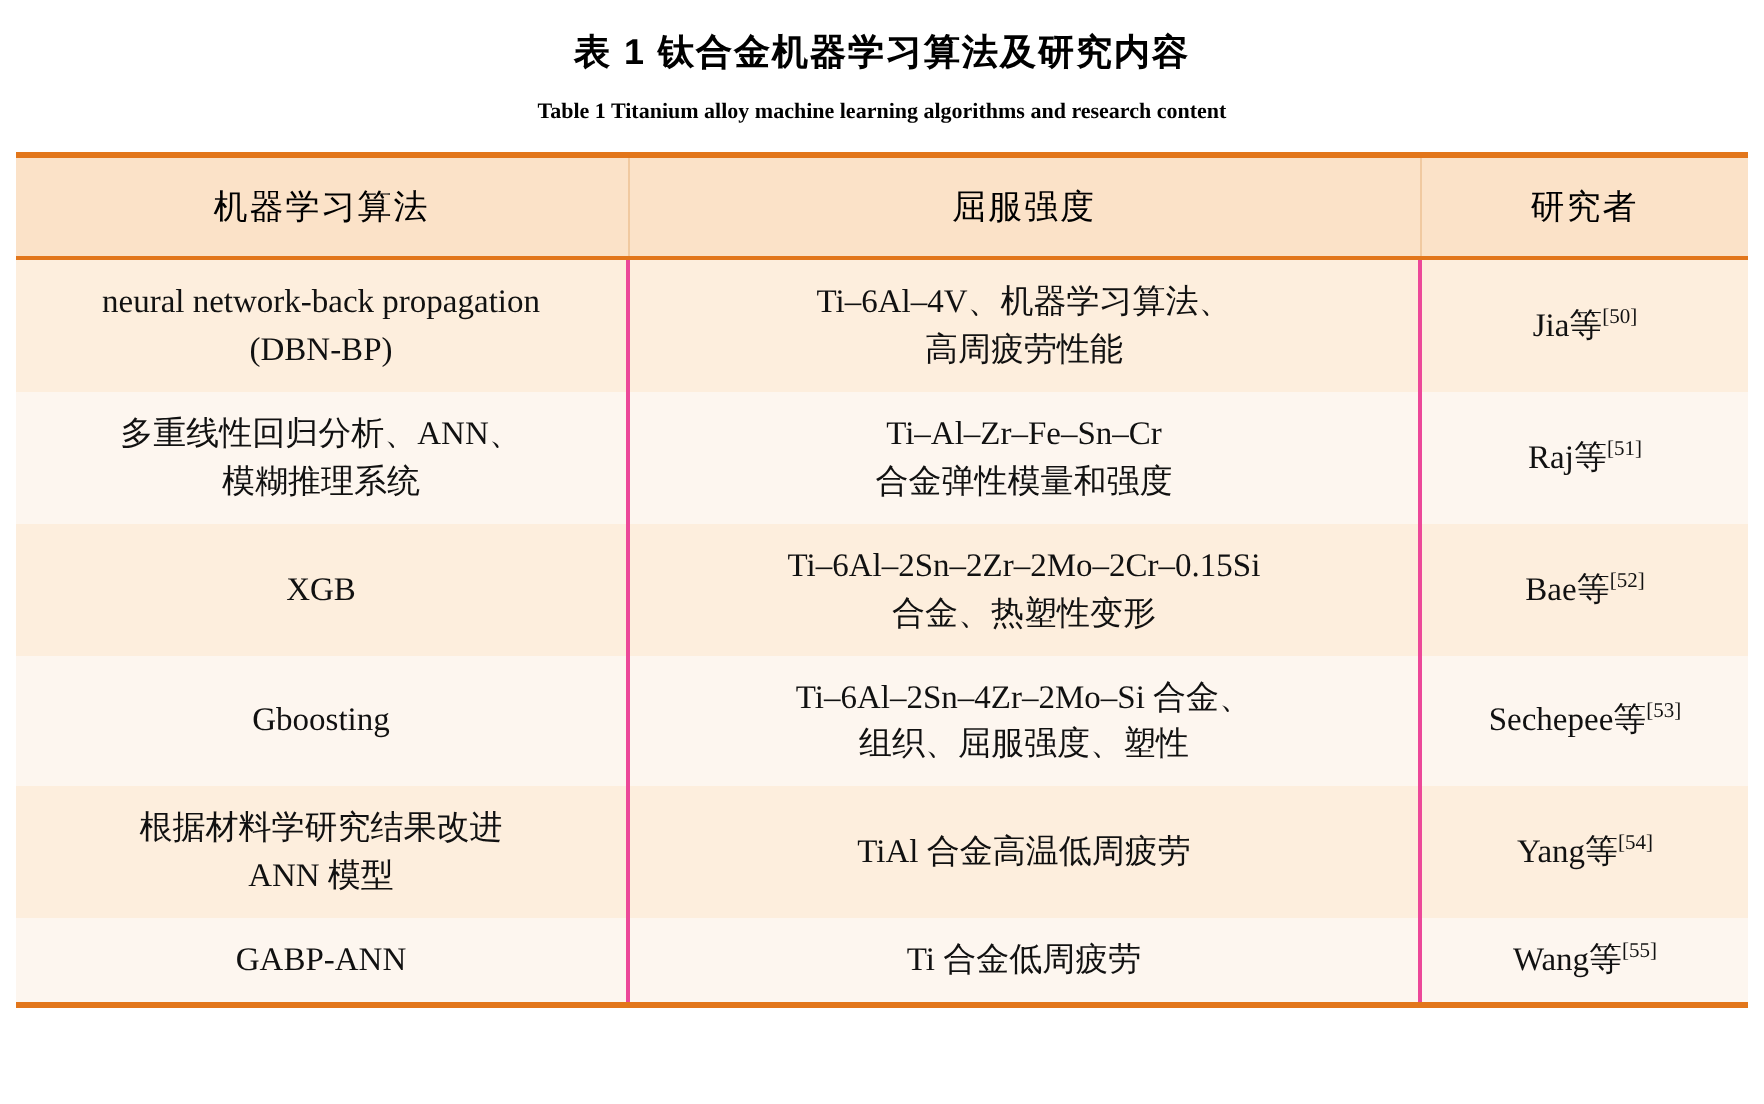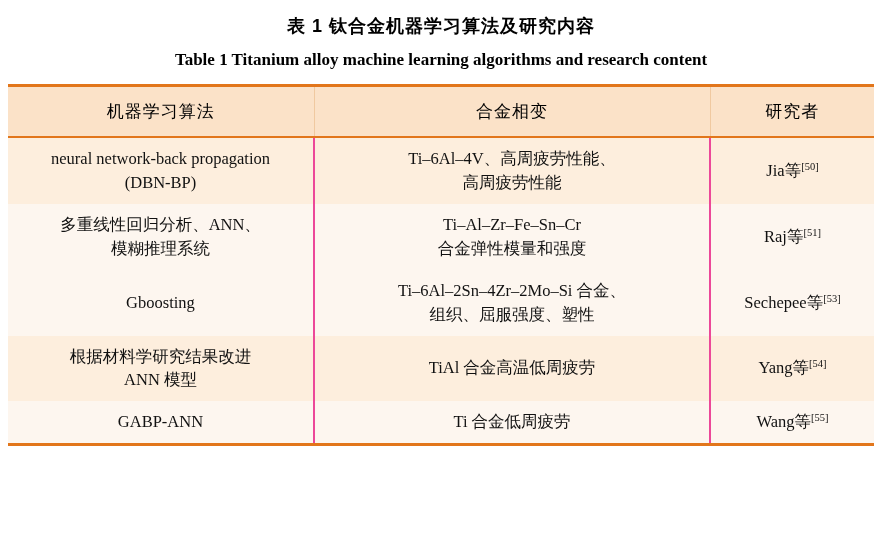--- a/index.html
+++ b/index.html
@@ -26,21 +26,21 @@
     font-size: 18px;
     font-weight: bold;
     letter-spacing: 1px;
     margin-top: 14px;
     margin-bottom: 0;
     color: #000;
   }
   .title-en {
     text-align: center;
     font-family: "Liberation Serif", serif;
-    font-size: 17px;
+    font-size: 11px;
     font-weight: bold;
     margin-top: 12px;
     margin-bottom: 0;
     color: #000;
   }
   .table-wrap {
     margin: 14px 8px 0 8px;
     border-top: 3px solid #e2761b;
     border-bottom: 3px solid #e2761b;
   }
@@ -108,46 +108,56 @@
   <div class="table-wrap">
     <table class="data">
       <colgroup>
         <col class="c1">
           <col class="c2">
           <col class="c3">
       </colgroup>
       <thead>
         <tr>
           <th>机器学习算法</th>
-          <th>合金相变</th>
+          <th>屈服强度</th>
           <th>研究者</th>
         </tr>
       </thead>
       <tbody>
           <tr class="odd">
             <td>
               <span class="cell-line">neural network-back propagation</span>
               <span class="cell-line">(DBN-BP)</span>
             </td>
             <td>
-              <span class="cell-line">Ti–6Al–4V、高周疲劳性能、</span>
+              <span class="cell-line">Ti–6Al–4V、机器学习算法、</span>
               <span class="cell-line">高周疲劳性能</span>
             </td>
             <td><span class="researcher">Jia等<sup>[50]</sup></span></td>
           </tr>
           <tr class="even">
             <td>
               <span class="cell-line">多重线性回归分析、ANN、</span>
               <span class="cell-line">模糊推理系统</span>
             </td>
             <td>
               <span class="cell-line">Ti–Al–Zr–Fe–Sn–Cr</span>
               <span class="cell-line">合金弹性模量和强度</span>
             </td>
             <td><span class="researcher">Raj等<sup>[51]</sup></span></td>
+          </tr>
+          <tr class="odd">
+            <td>
+              <span class="cell-line">XGB</span>
+            </td>
+            <td>
+              <span class="cell-line">Ti–6Al–2Sn–2Zr–2Mo–2Cr–0.15Si</span>
+              <span class="cell-line">合金、热塑性变形</span>
+            </td>
+            <td><span class="researcher">Bae等<sup>[52]</sup></span></td>
           </tr>
           <tr class="even">
             <td>
               <span class="cell-line">Gboosting</span>
             </td>
             <td>
               <span class="cell-line">Ti–6Al–2Sn–4Zr–2Mo–Si 合金、</span>
               <span class="cell-line">组织、屈服强度、塑性</span>
             </td>
             <td><span class="researcher">Sechepee等<sup>[53]</sup></span></td>

